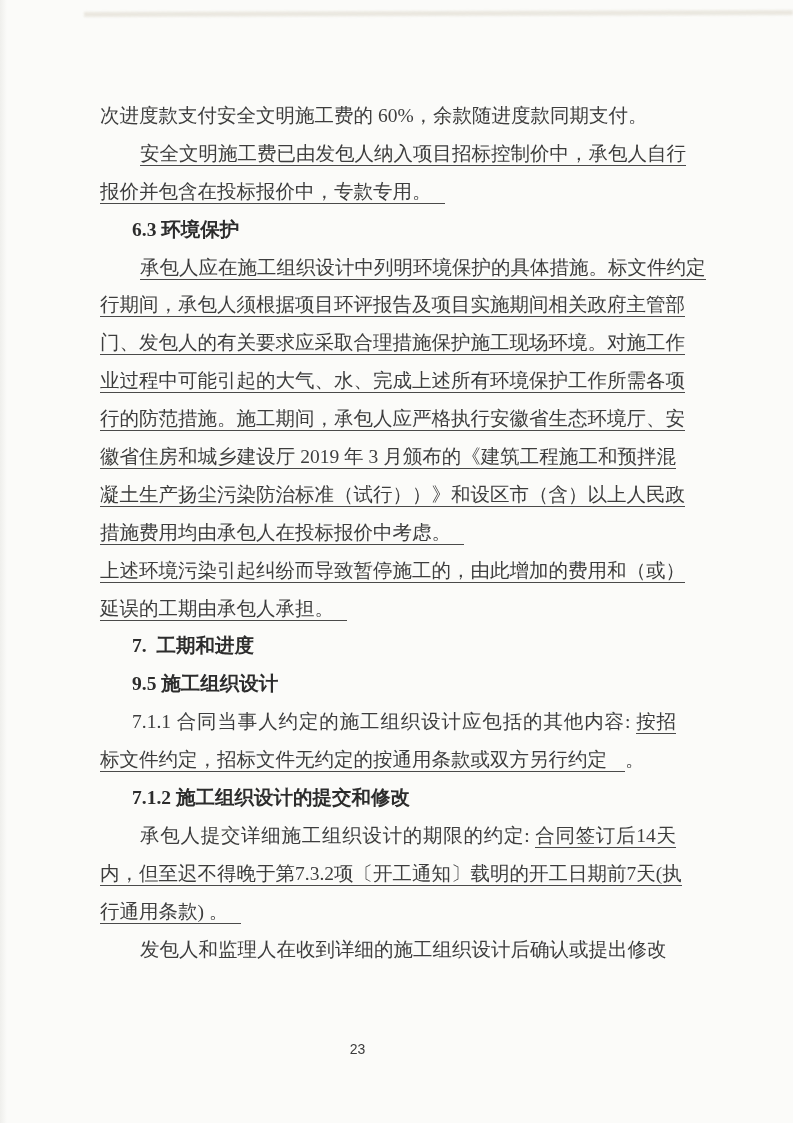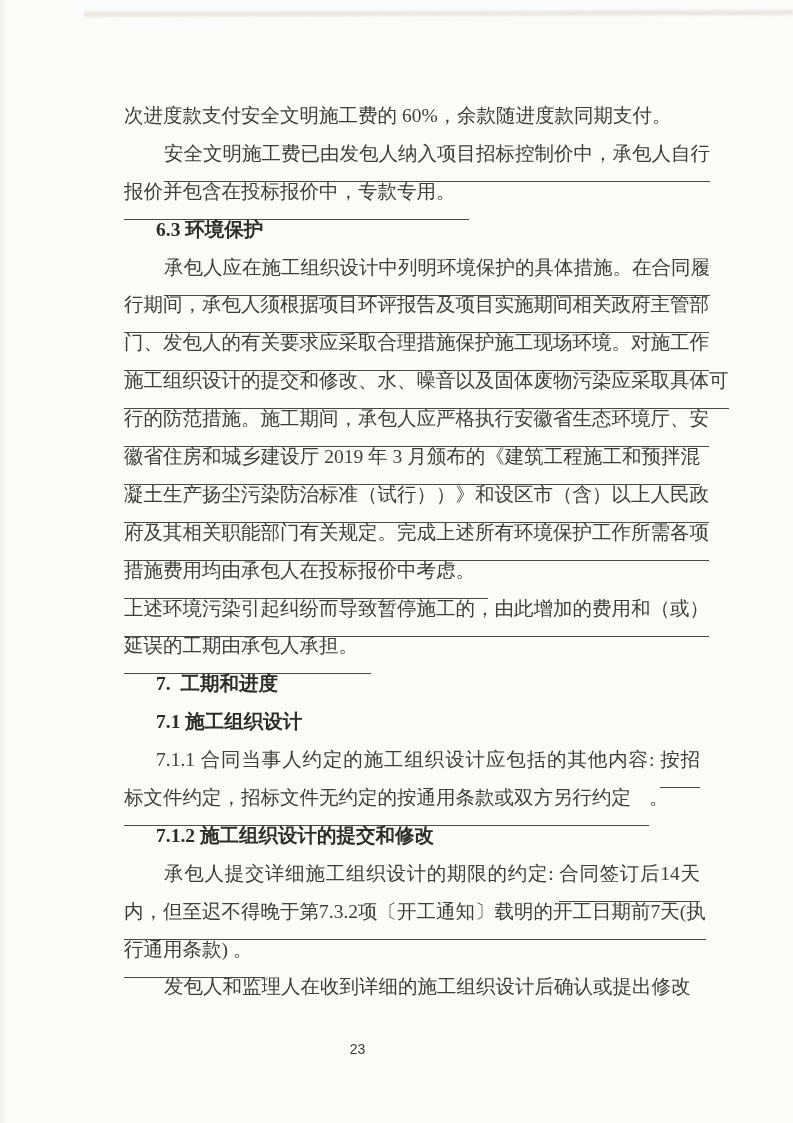--- a/index.html
+++ b/index.html
@@ -13,71 +13,70 @@
     position:absolute;left:84px;top:11px;width:709px;height:5px;
     background:#e7e4db;filter:blur(1px);opacity:.85;
     transform:rotate(-0.15deg);
   }
   .scan-left-edge{
     position:absolute;left:0;top:0;width:7px;height:1123px;
     background:linear-gradient(to right,#efefec,rgba(251,251,249,0));
   }
   
   .doc{
-    position:absolute;left:124px;top:97px;width:576px;
+    position:absolute;left:100px;top:97px;width:576px;
     font-size:19.5px;color:#3d3d3d;
   }
   .line{
     height:37.9px;line-height:37.9px;white-space:nowrap;
     text-align:left;
   }
   .line.just{
     text-align:justify;
     text-align-last:justify;
     text-justify:inter-ideograph;
   }
   .line.ind-h{padding-left:32px;}
   .line.ind-p{padding-left:40px;}
   .seg{display:inline;}
   .seg.b{font-weight:bold;color:#2c2c2c;}
   .seg.u{
     border-bottom:1.6px solid #4a4a4a;
-    padding-bottom:17px;
+    padding-bottom:1px;
   }
   .seg.tail{padding-right:13px;}
   .page-number{
     position:absolute;left:0;top:1041px;width:715px;
     text-align:center;font-family:"Liberation Sans","DejaVu Sans",sans-serif;
     font-size:14px;color:#3c3c3c;
   }
 </style>
 </head>
 <body>
 
 <div class="scan-top-band"></div>
 <div class="scan-left-edge"></div>
 
 <div class="doc">
     <div class="line"><span class="seg">次进度款支付安全文明施工费的 60%，余款随进度款同期支付。</span></div>
     <div class="line just ind-p"><span class="seg u">安全文明施工费已由发包人纳入项目招标控制价中，承包人自行</span></div>
     <div class="line"><span class="seg u tail">报价并包含在投标报价中，专款专用。</span></div>
     <div class="line ind-h"><span class="seg b">6.3 环境保护</span></div>
-    <div class="line just ind-p"><span class="seg u">承包人应在施工组织设计中列明环境保护的具体措施。在合同履</span></div>
+    <div class="line just ind-p"><span class="seg u">承包人应在施工组织设计中列明环境保护的具体措施。标文件约定</span></div>
     <div class="line just"><span class="seg u">行期间，承包人须根据项目环评报告及项目实施期间相关政府主管部</span></div>
     <div class="line just"><span class="seg u">门、发包人的有关要求应采取合理措施保护施工现场环境。对施工作</span></div>
-    <div class="line just"><span class="seg u">施工组织设计的提交和修改、水、噪音以及固体废物污染应采取具体可</span></div>
+    <div class="line just"><span class="seg u">业过程中可能引起的大气、水、完成上述所有环境保护工作所需各项</span></div>
     <div class="line just"><span class="seg u">行的防范措施。施工期间，承包人应严格执行安徽省生态环境厅、安</span></div>
     <div class="line just"><span class="seg u">徽省住房和城乡建设厅 2019 年 3 月颁布的《建筑工程施工和预拌混</span></div>
     <div class="line just"><span class="seg u">凝土生产扬尘污染防治标准（试行））》和设区市（含）以上人民政</span></div>
-    <div class="line just"><span class="seg u">府及其相关职能部门有关规定。完成上述所有环境保护工作所需各项</span></div>
     <div class="line"><span class="seg u tail">措施费用均由承包人在投标报价中考虑。</span></div>
     <div class="line just"><span class="seg u">上述环境污染引起纠纷而导致暂停施工的，由此增加的费用和（或）</span></div>
     <div class="line"><span class="seg u tail">延误的工期由承包人承担。</span></div>
     <div class="line ind-h"><span class="seg b">7.&nbsp; 工期和进度</span></div>
-    <div class="line ind-h"><span class="seg b">7.1 施工组织设计</span></div>
+    <div class="line ind-h"><span class="seg b">9.5 施工组织设计</span></div>
     <div class="line just ind-h"><span class="seg">7.1.1 合同当事人约定的施工组织设计应包括的其他内容: </span><span class="seg u">按招</span></div>
     <div class="line"><span class="seg u tail">标文件约定，招标文件无约定的按通用条款或双方另行约定&nbsp;</span><span class="seg">。</span></div>
     <div class="line ind-h"><span class="seg b">7.1.2 施工组织设计的提交和修改</span></div>
     <div class="line just ind-p"><span class="seg">承包人提交详细施工组织设计的期限的约定: </span><span class="seg u">合同签订后14天</span></div>
     <div class="line just"><span class="seg u">内，但至迟不得晚于第7.3.2项〔开工通知〕载明的开工日期前7天(执</span></div>
     <div class="line"><span class="seg u tail">行通用条款) 。</span></div>
     <div class="line ind-p"><span class="seg">发包人和监理人在收到详细的施工组织设计后确认或提出修改</span></div>
   </div>
 
 <div class="page-number">23</div>

